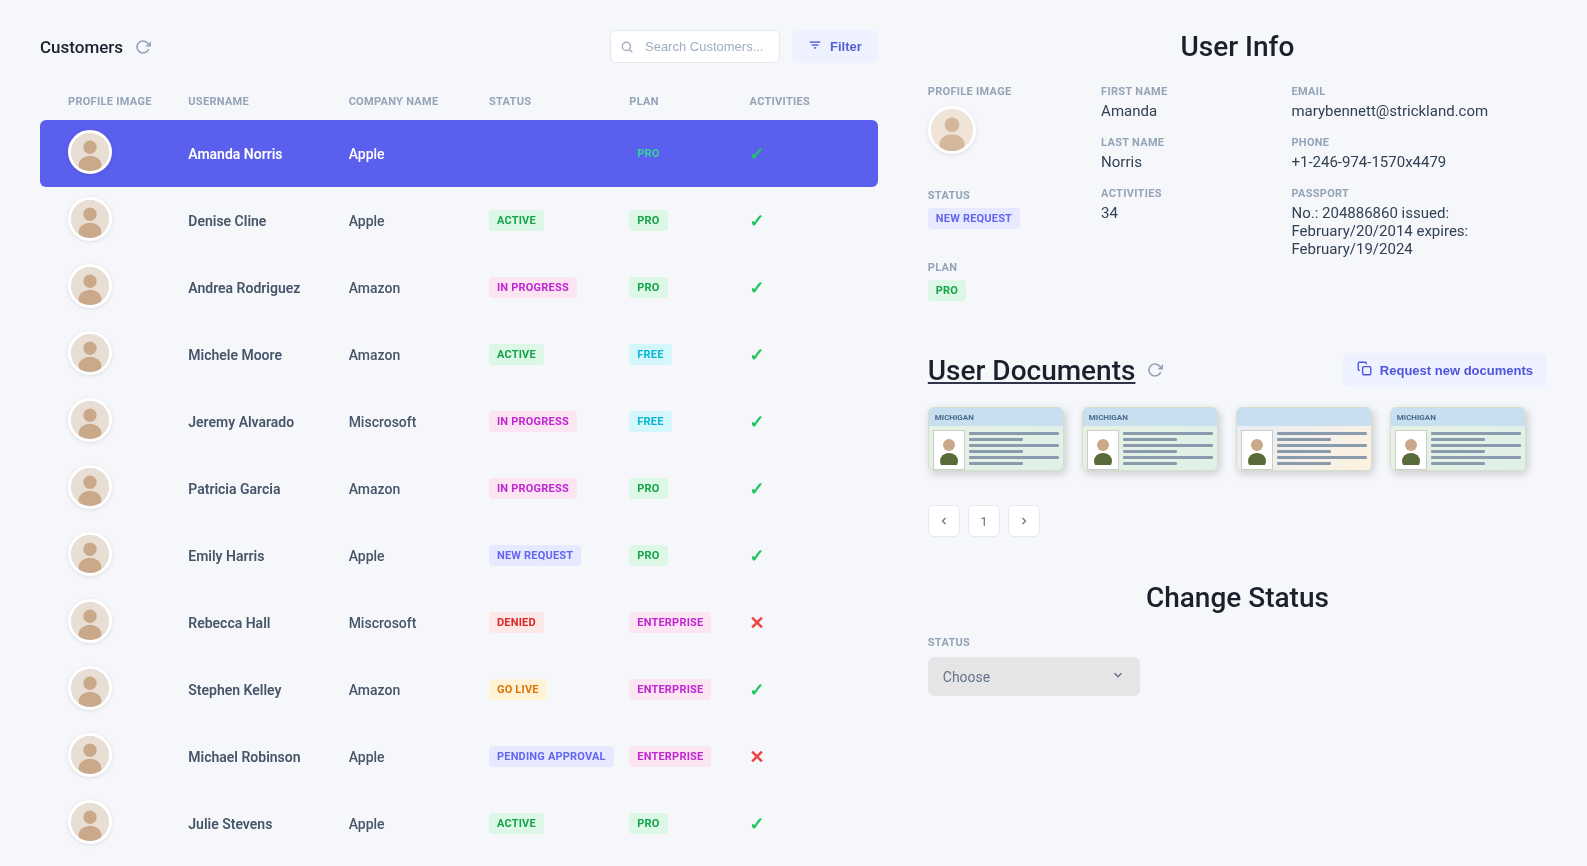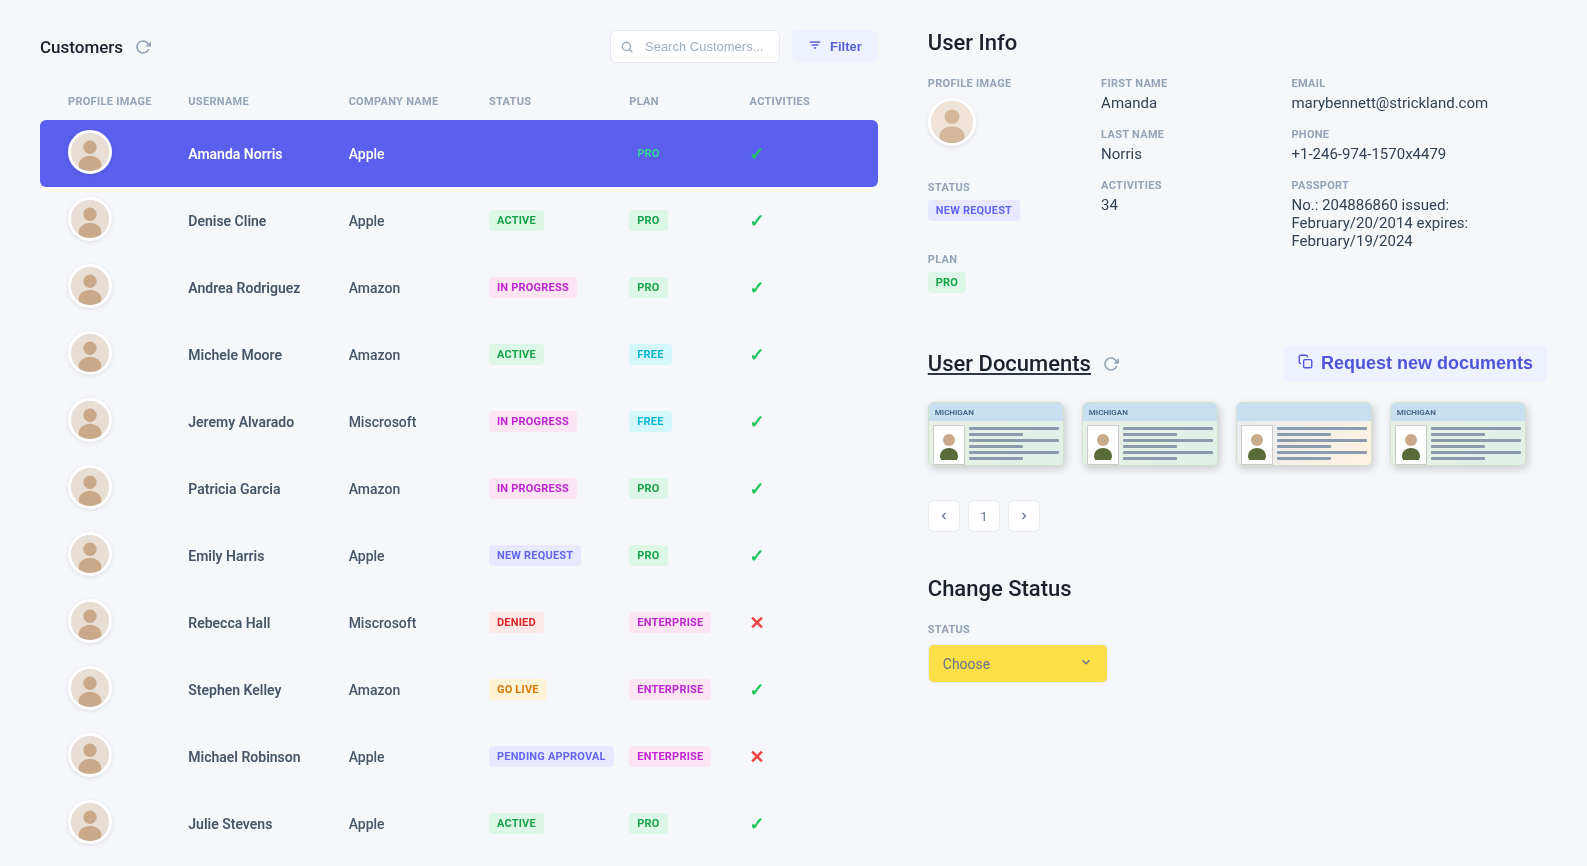--- a/index.html
+++ b/index.html
@@ -98,21 +98,21 @@
 .b-golive { background:#fff3d6; color:#d97706; }
 .b-pending { background:#e6e9ff; color:#6366f1; }
 .b-pro { background:#dcf7e6; color:#16a34a; }
 .b-free { background:#d4f7fb; color:#06b6d4; }
 .b-enterprise { background:#fbe5f2; color:#c026d3; }
 .table-row.selected .badge.b-pro { background:transparent; color:#34d399; }
 .sub-check { color:#22c55e; font-size:18px; font-weight:bold; }
 .sub-cross { color:#ef4444; font-size:18px; font-weight:bold; }
 
 .section-title {
-  font-size:22px; font-weight:500; color:#1a202c; margin-bottom:22px;
+  font-size:28px; font-weight:500; color:#1a202c; margin-bottom:22px;text-align:center;
 }
 
 .info-grid {
   display:grid;
   grid-template-columns: 0.9fr 1fr 1.5fr;
   gap: 8px 20px;
 }
 .info-col-left { display:flex; flex-direction:column; gap:16px; }
 .info-label {
   font-size:11px; font-weight:700; color:#94a3b8; letter-spacing:0.3px;
@@ -126,21 +126,21 @@
 }
 
 .docs-header {
   display:flex; align-items:center; justify-content:space-between;
   margin: 36px 0 20px;
 }
 .docs-title-group { display:flex; align-items:center; gap:12px;text-decoration:underline; }
 .request-btn {
   display:flex; align-items:center; gap:8px;
   background:#eef1ff; color:#4f55d8; border:none;
-  padding:8px 14px; border-radius:6px; font-size:18px; font-weight:600;
+  padding:8px 14px; border-radius:6px; font-size:13px; font-weight:600;
   cursor:pointer;
 }
 .docs-grid {
   display:flex; gap:18px;
 }
 .doc-card {
   width:136px; height:64px; background:linear-gradient(135deg,#e8f0e4,#dff1e8);
   border-radius:6px;
   box-shadow: 2px 3px 8px rgba(0,0,0,0.18);
   position:relative; overflow:hidden;
@@ -166,21 +166,21 @@
 }
 .page-btn {
   width:32px; height:32px; border:1px solid #e4e8f0; background:#fff;
   border-radius:6px; display:flex; align-items:center; justify-content:center;
   color:#64748b; cursor:pointer; font-size:13px;
 }
 .change-status-section { margin-top:44px; }
 .select-wrap {
   margin-top:8px;
   border:1px solid #e4e8f0; border-radius:6px;
-  padding:10px 14px; width:180px; background:#fde047;
+  padding:10px 14px; width:212px; background:#e5e5e5;
   display:flex; justify-content:space-between; align-items:center;
   color:#64748b; cursor:pointer;
 }
 </style>
 </head>
 <body>
 
 <div class="container">
 
   <div class="left-panel">

